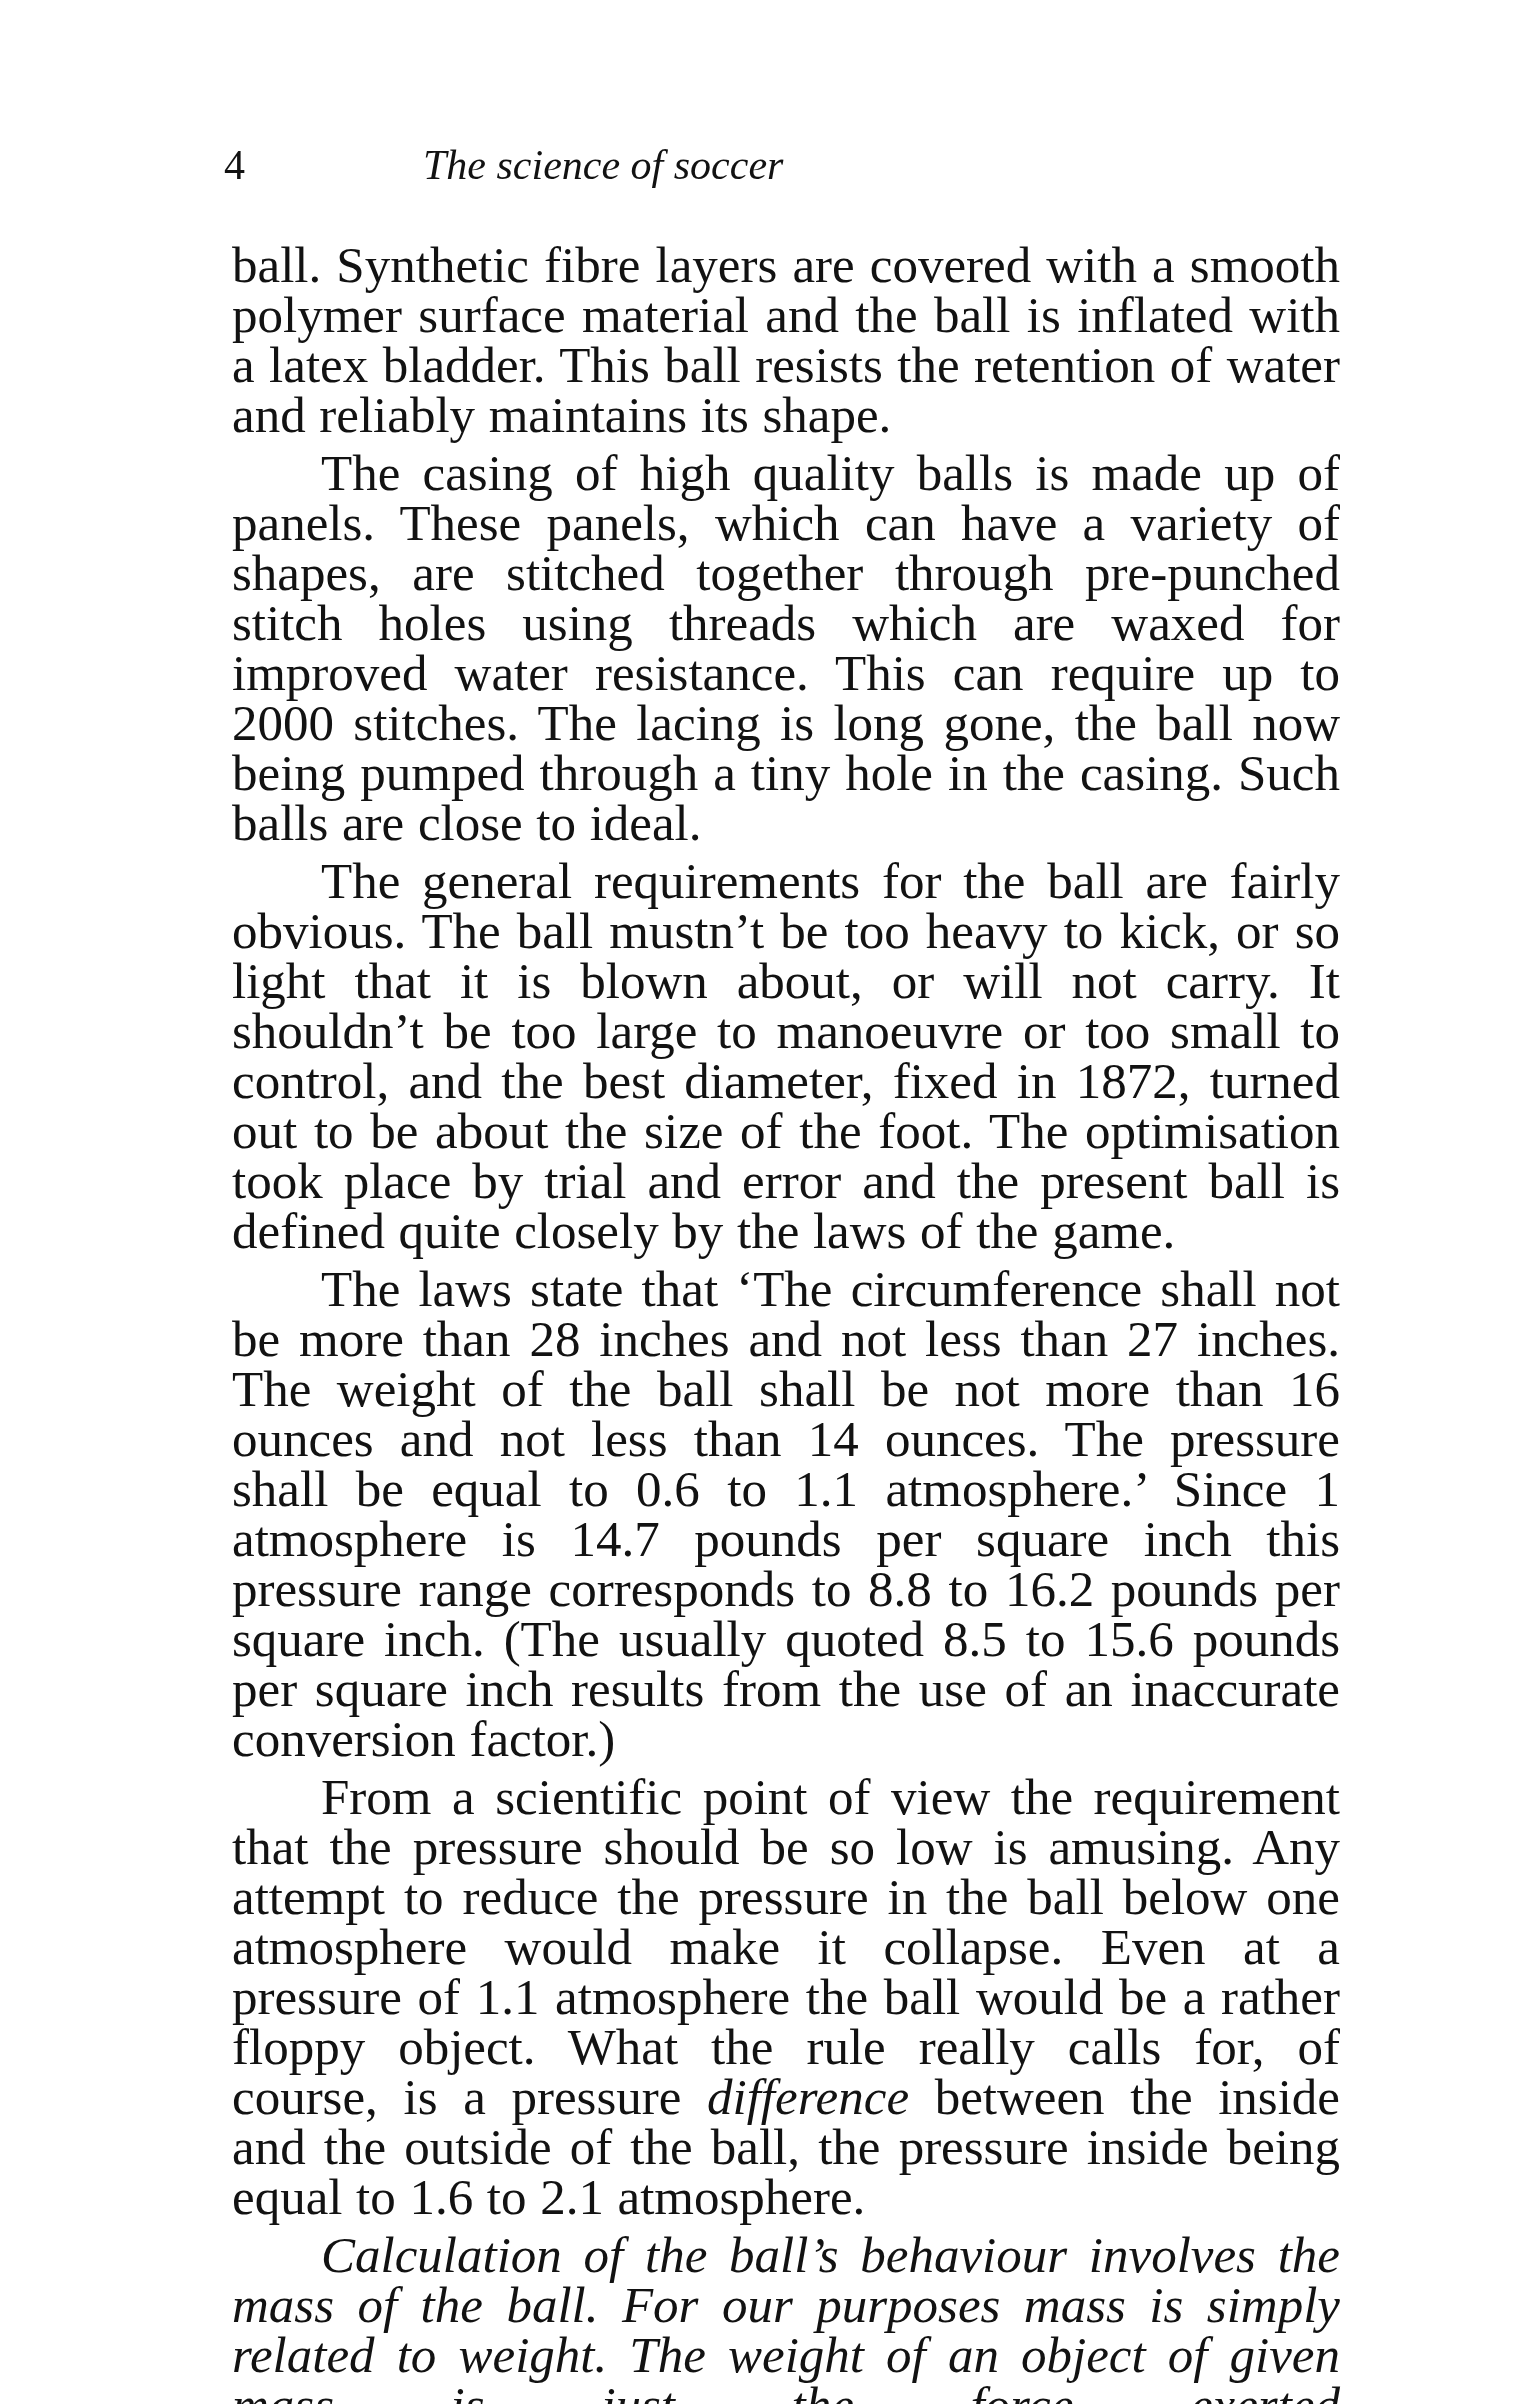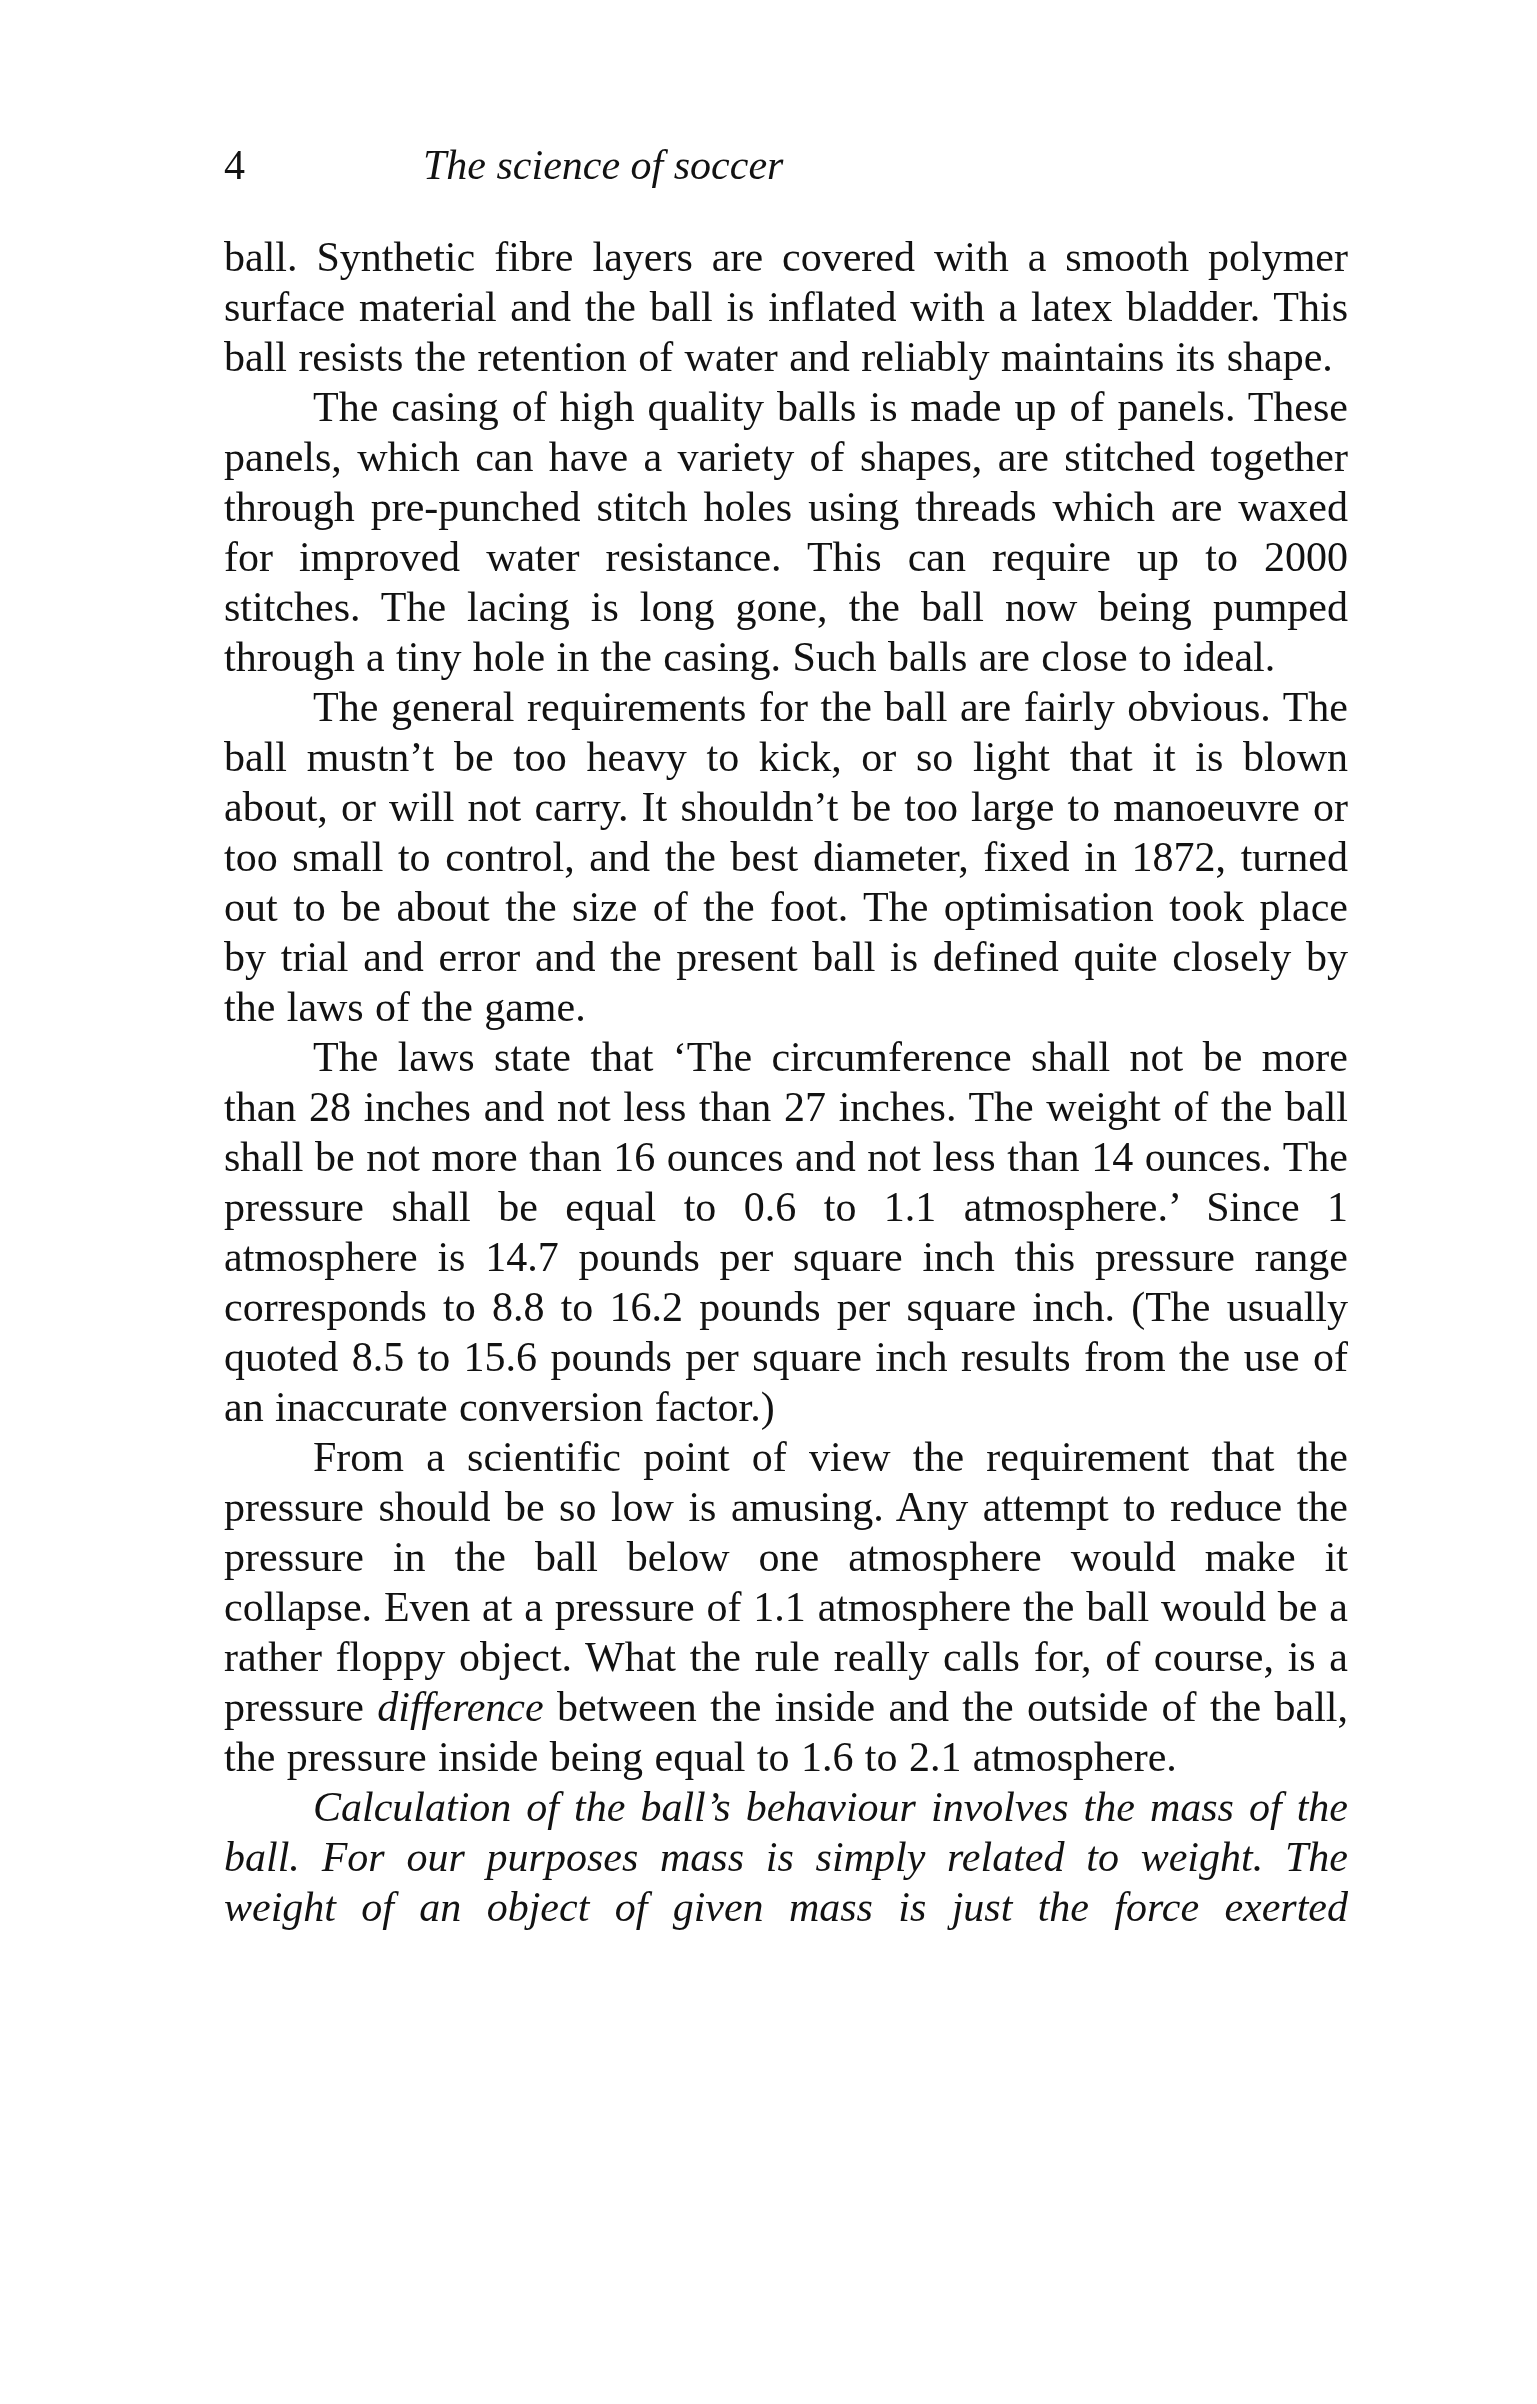--- a/index.html
+++ b/index.html
@@ -38,23 +38,23 @@
     font-style: italic;
     white-space: nowrap;
   }
   .text-block {
     position: absolute;
     left: 224px;
     top: 232px;
     width: 1124px;
   }
   .para {
-    margin: 0;
+    margin: 8px;
     padding: 0;
-    font-size: 42px;
+    font-size: 51px;
     line-height: 50px;
     text-align: justify;
     letter-spacing: 0px;
     word-spacing: 0.9px;
     hyphens: none;
   }
   .para.indent {
     text-indent: 89px;
   }
   .para.justify-last {

